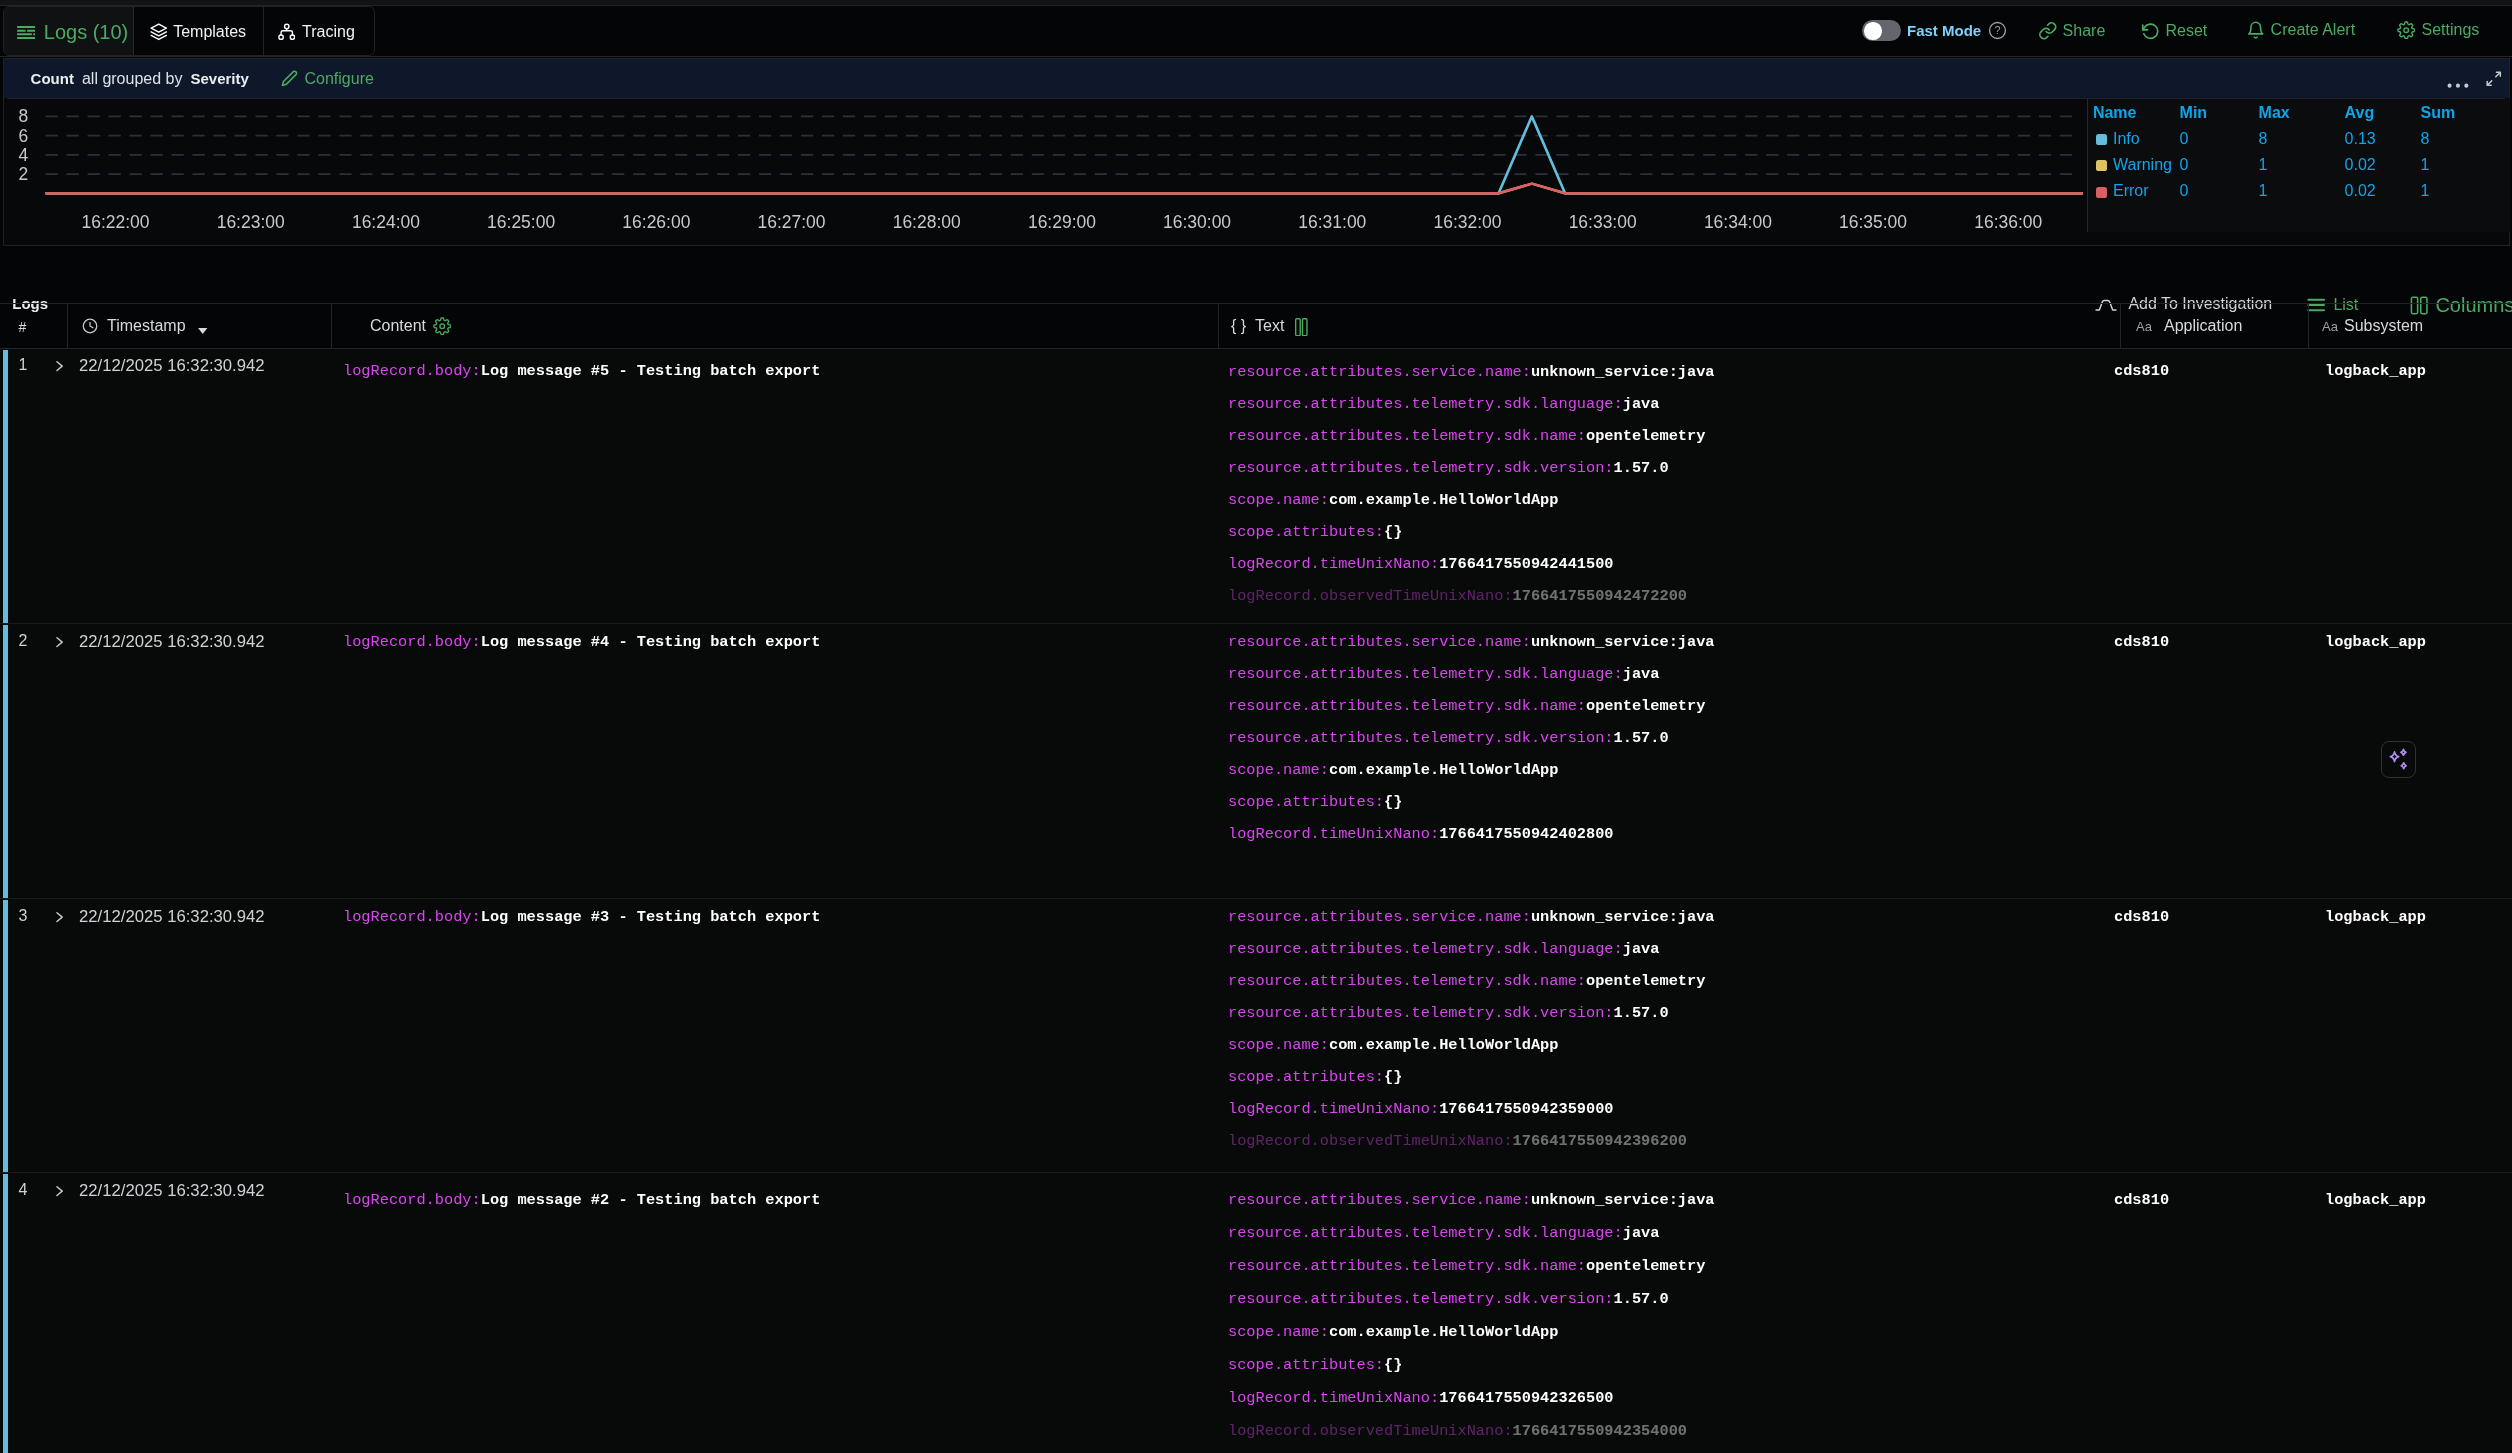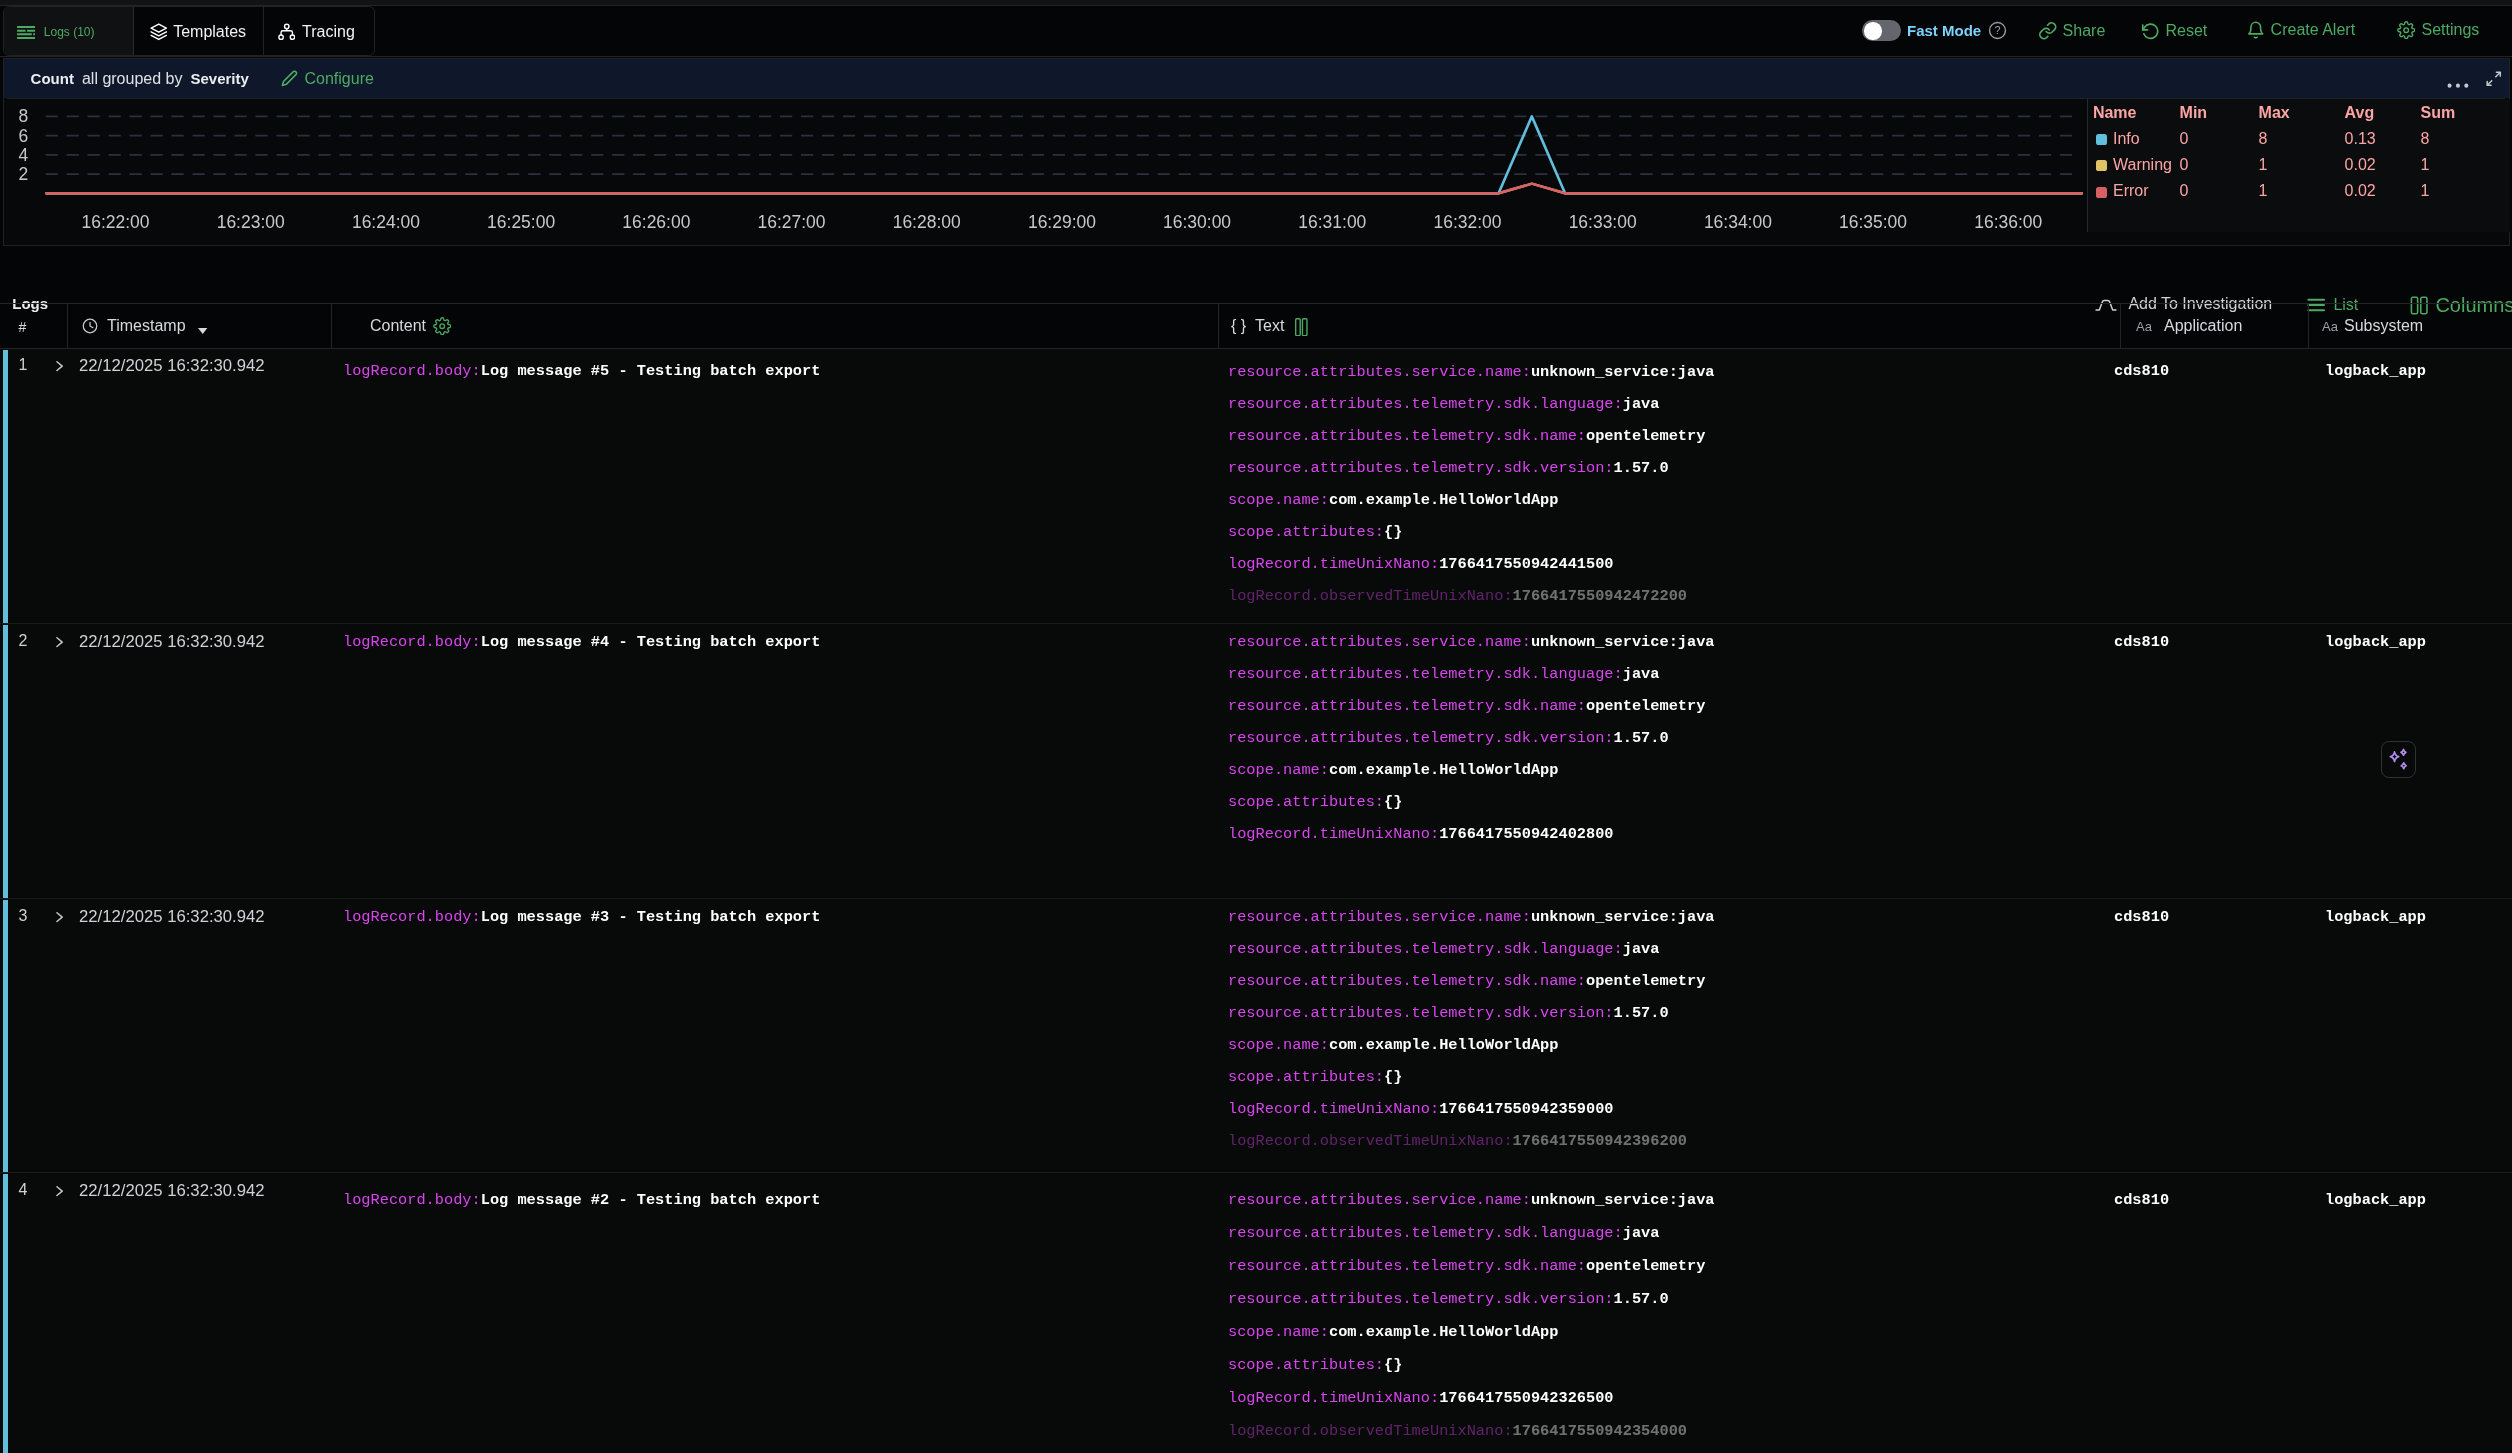--- a/index.html
+++ b/index.html
@@ -7,21 +7,21 @@
 .flex { display:flex; align-items:center; }
 .mono { font-family:"Liberation Mono", monospace; font-size:15.3px; }
 .k { color:#d946ef; } .v { color:#ffffff; font-weight:bold; }
 </style></head>
 <body style="position:relative;">
 <div class="abs" style="left:0;top:0;width:2512px;height:57px;background:#040506;">
     <div class="abs" style="left:0;top:0;width:2512px;height:5.3px;background:#121314;"></div>
     <div class="abs" style="left:0;top:5.3px;width:2512px;height:0.9px;background:#222426;"></div>
     <div class="abs" style="left:0;top:56px;width:2512px;height:0.9px;background:#222426;"></div>
     <div class="abs" style="left:2.6px;top:6.1px;width:372px;height:50px;background:#040506;border:0.9px solid #202224;border-radius:6.1px;overflow:hidden;">
-      <div class="abs flex" style="left:0;top:0;width:130px;height:50px;background:#101112;border-right:0.9px solid #2a2c2e;padding-left:13px;gap:8.8px;color:#4daa63;font-size:12px;">
+      <div class="abs flex" style="left:0;top:0;width:130px;height:50px;background:#101112;border-right:0.9px solid #2a2c2e;padding-left:13px;gap:8.8px;color:#4daa63;font-size:20px;">
         <svg width="18.4" height="13" viewBox="0 0 21 15" style="">
           <g stroke="#4daa63" stroke-width="2.2">
             <line x1="0" y1="1.2" x2="21" y2="1.2"></line>
             <line x1="0" y1="5.4" x2="9.8" y2="5.4"></line>
             <line x1="11.5" y1="5.4" x2="21" y2="5.4"></line>
             <line x1="0" y1="9.6" x2="17" y2="9.6"></line>
             <line x1="18.6" y1="9.6" x2="21" y2="9.6"></line>
             <line x1="0" y1="13.8" x2="21" y2="13.8"></line>
           </g>
         </svg>
@@ -140,21 +140,21 @@
       <text x="1515.8" y="149" text-anchor="middle" font-size="20" fill="#c6cacd" font-family="Liberation Sans">16:31:00</text>
       <text x="1670.4" y="149" text-anchor="middle" font-size="20" fill="#c6cacd" font-family="Liberation Sans">16:32:00</text>
       <text x="1825.0" y="149" text-anchor="middle" font-size="20" fill="#c6cacd" font-family="Liberation Sans">16:33:00</text>
       <text x="1979.7" y="149" text-anchor="middle" font-size="20" fill="#c6cacd" font-family="Liberation Sans">16:34:00</text>
       <text x="2134.3" y="149" text-anchor="middle" font-size="20" fill="#c6cacd" font-family="Liberation Sans">16:35:00</text>
       <text x="2289.0" y="149" text-anchor="middle" font-size="20" fill="#c6cacd" font-family="Liberation Sans">16:36:00</text>
       <path d="M44 109 H1706 L1744 21 L1782 109 H2374" fill="none" stroke="#63bedd" stroke-width="3" stroke-linejoin="round"></path>
       <path d="M44 109 H1706 L1744 98.0 L1782 109 H2374" fill="none" stroke="#dfc263" stroke-width="2.8" stroke-linejoin="round"></path>
       <path d="M44 109 H1706 L1744 98.0 L1782 109 H2374" fill="none" stroke="#d95f66" stroke-width="2.8" stroke-linejoin="round"></path>
     </svg>
-    <div class="abs" style="left:2083px;top:40px;width:423px;height:133px;background:#0b0c0e;border-left:0.9px solid #26282b;font-size:16px;color:#fca5a5;">
+    <div class="abs" style="left:2083px;top:40px;width:423px;height:133px;background:#0b0c0e;border-left:0.9px solid #26282b;font-size:16px;color:#0ea5e9;">
       <span class="abs" style="left:5.3px;top:5.3px;font-weight:bold;">Name</span>
       <span class="abs" style="left:92px;top:5.3px;font-weight:bold;">Min</span>
       <span class="abs" style="left:171px;top:5.3px;font-weight:bold;">Max</span>
       <span class="abs" style="left:257px;top:5.3px;font-weight:bold;">Avg</span>
       <span class="abs" style="left:333px;top:5.3px;font-weight:bold;">Sum</span>
       <span class="abs" style="left:8.8px;top:35px;width:11px;height:11px;border-radius:2.6px;background:#63bedd;"></span>
       <span class="abs" style="left:25.4px;top:31px;">Info</span>
       <span class="abs" style="left:92px;top:31px;">0</span>
       <span class="abs" style="left:171px;top:31px;">8</span>
       <span class="abs" style="left:257px;top:31px;">0.13</span>

